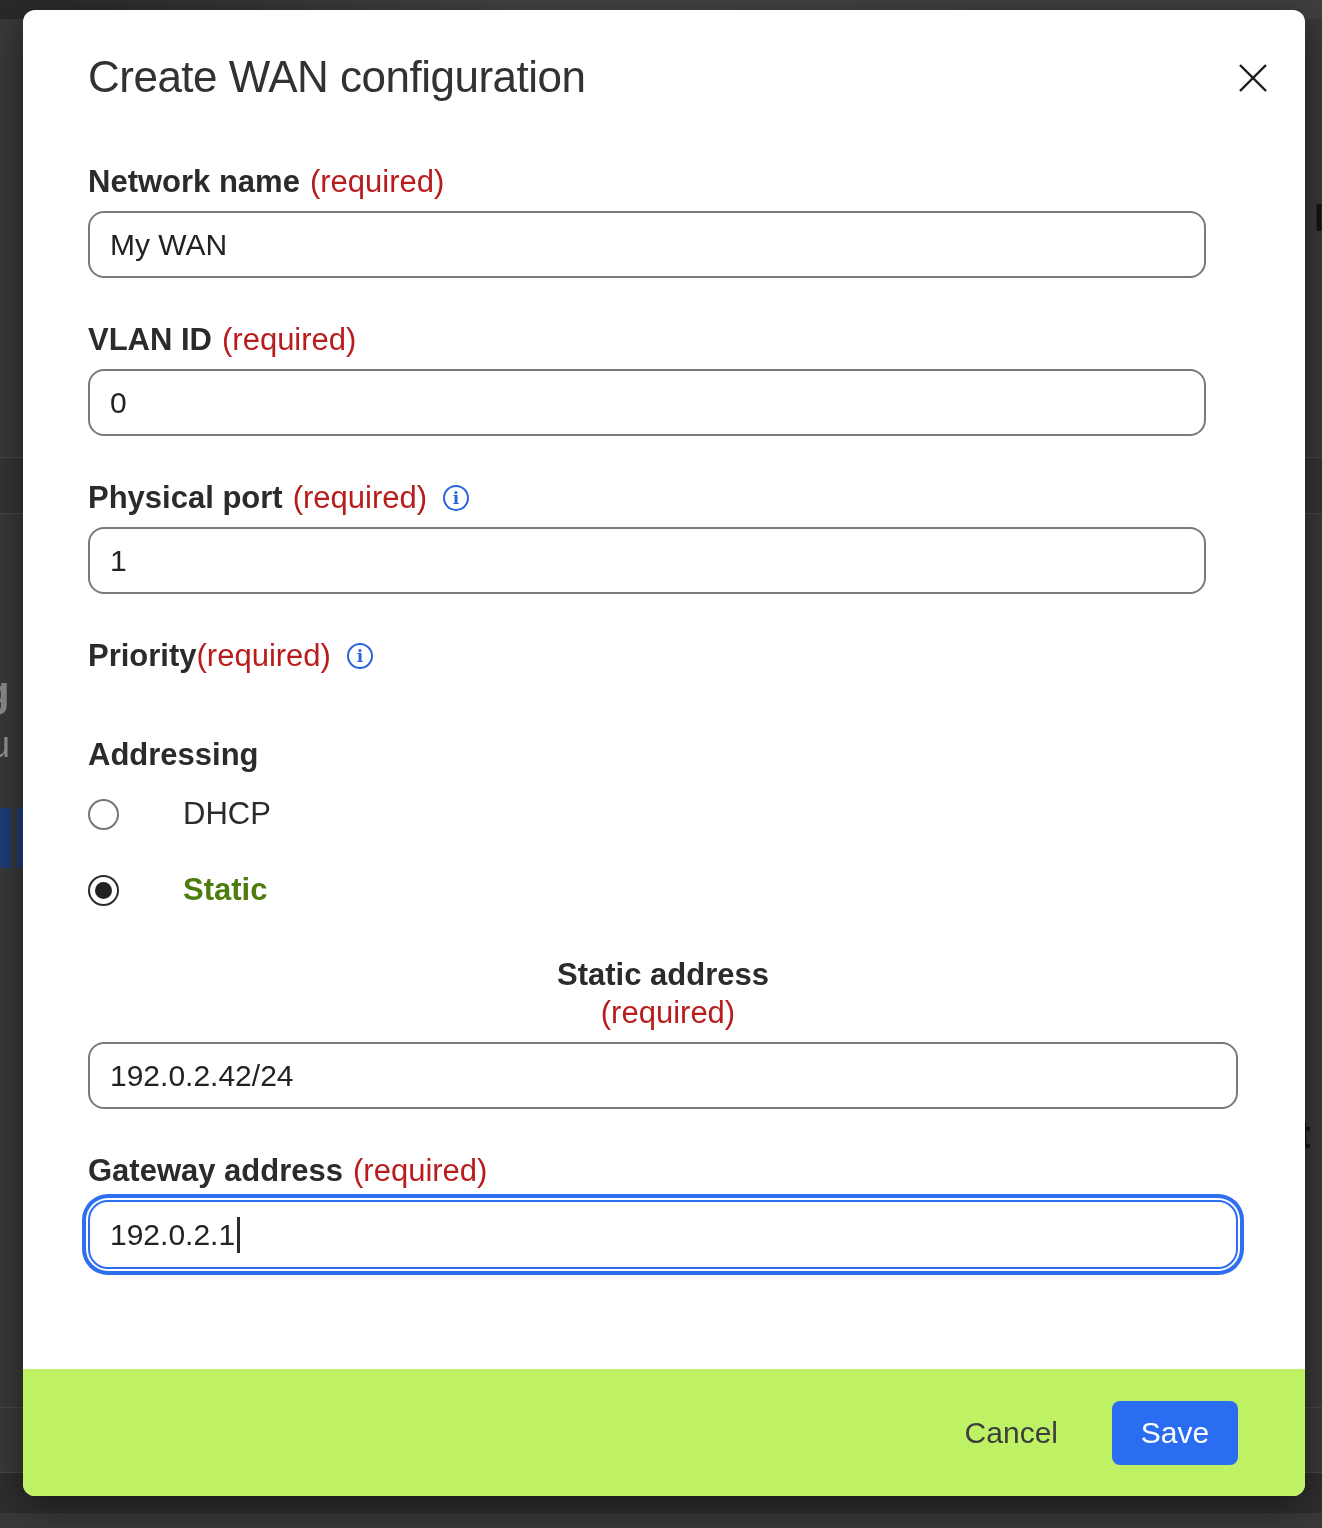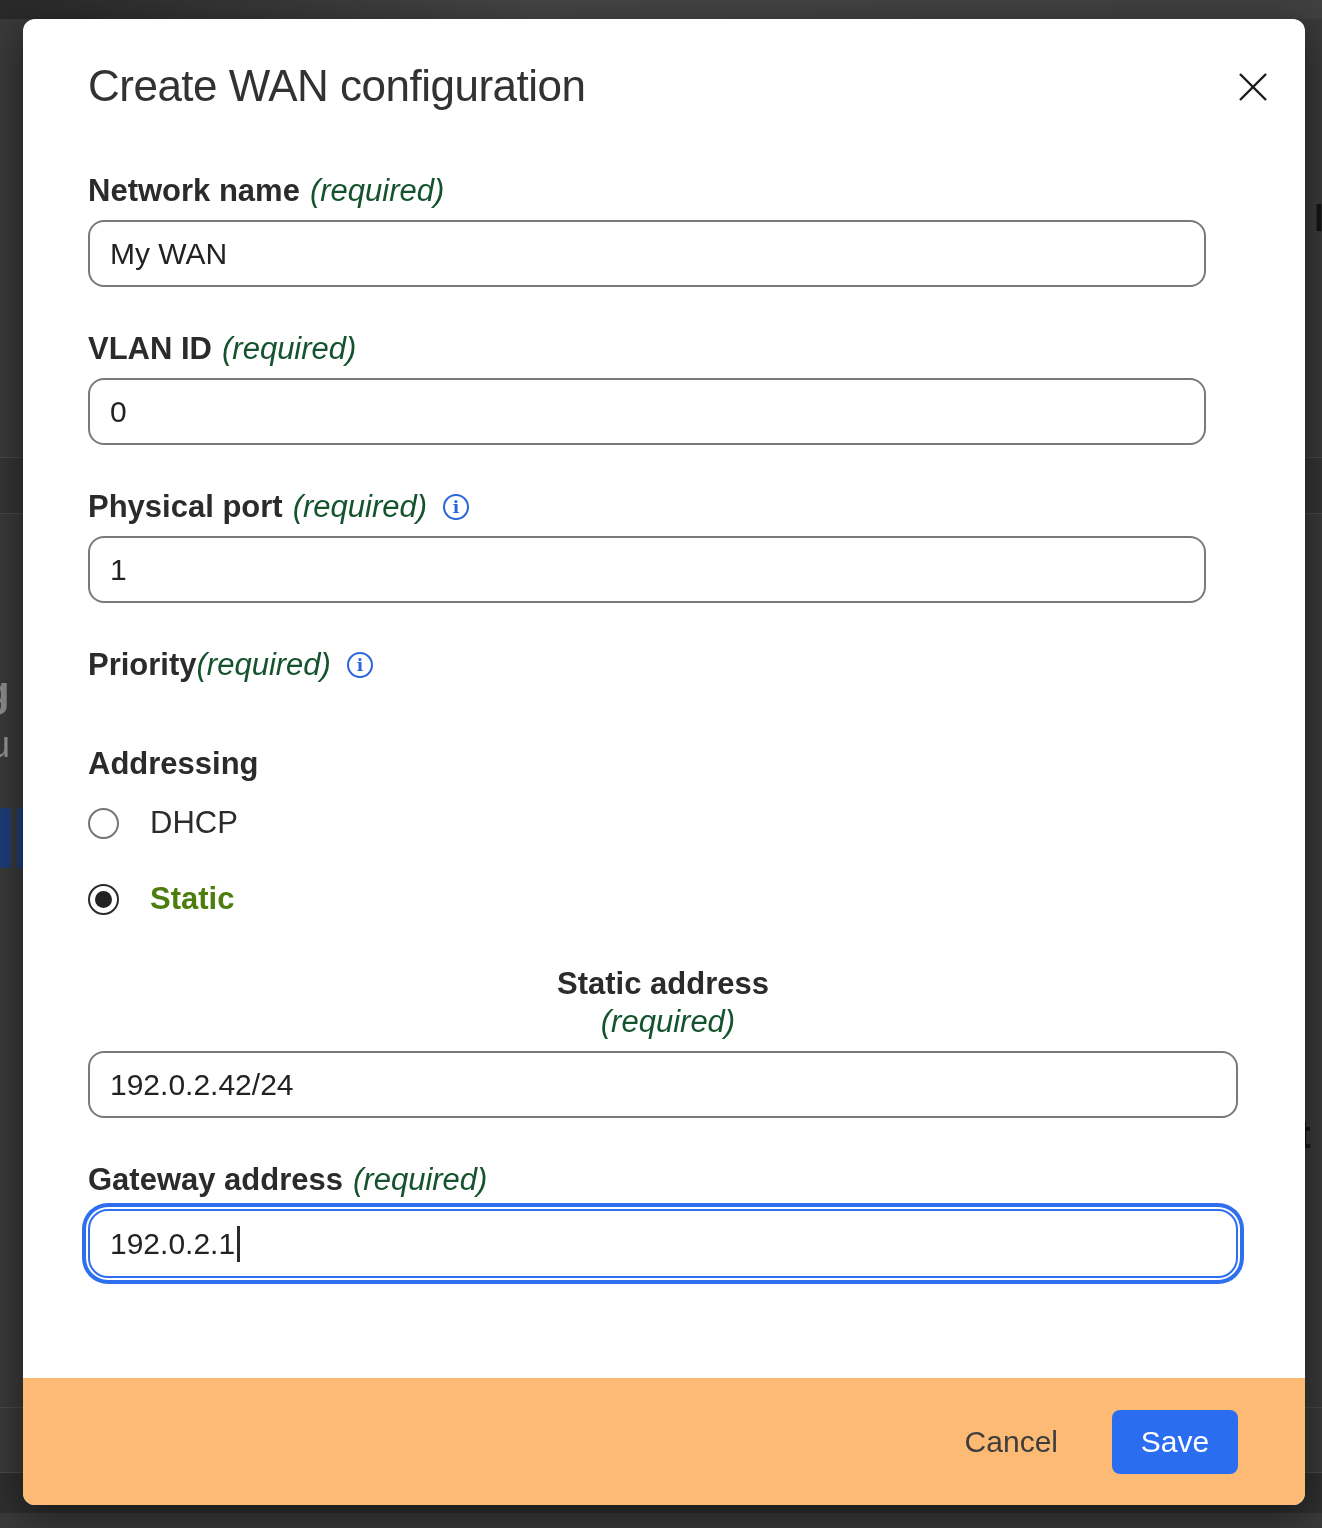--- a/index.html
+++ b/index.html
@@ -18,42 +18,42 @@
     background:linear-gradient(90deg,#292929 0%,#454545 40%,#404040 100%);
   }
   .bd-line { position:absolute; left:0; width:1322px; height:1px; background:#4a4a4a; }
   .bd-band { position:absolute; left:0; width:1322px; background:#353535; }
   .bd-frag-text { position:absolute; color:#8d8d8d; font-weight:bold; white-space:nowrap; }
   .bd-frag-dark { position:absolute; color:#141414; font-weight:bold; white-space:nowrap; }
   .bd-blue { position:absolute; background:#1e3e7a; border-radius:2px; }
 
   
   .modal {
-    position:absolute; left:23px; top:19px; width:1282px; height:1486px;
+    position:absolute; left:23px; top:10px; width:1282px; height:1486px;
     background:#ffffff; border-radius:12px;
     box-shadow:0 10px 42px rgba(0,0,0,0.5);
     display:flex; flex-direction:column;
   }
   .modal-body { flex:1; padding:0 67px 0 65px; position:relative; }
 
   .dialog-title {
     margin-top:41px; font-size:44px; line-height:52px;
     font-weight:400; color:#323232; letter-spacing:-0.5px;
   }
   .close-btn {
     position:absolute; top:46px; right:30px; width:44px; height:44px;
     background:none; border:none; cursor:pointer;
     display:flex; align-items:center; justify-content:center;
   }
 
   .field-label {
     display:flex; align-items:center;
     font-size:31px; line-height:38px; font-weight:700; color:#2b2b2b;
   }
-  .req { font-weight:400; color:#14532d; margin-left:10px;font-style:italic; }
+  .req { font-weight:400; color:#b91c1c; margin-left:10px; }
   .req.tight { margin-left:0; }
   .info-icon {
     display:inline-flex; width:26px; height:26px; margin-left:16px;
     border:2px solid #2a66d9; border-radius:50%;
     color:#2a66d9; align-items:center; justify-content:center;
     font-family:"DejaVu Serif", serif; font-size:17px; font-weight:700; font-style:normal;
     flex:0 0 auto;
   }
 
   .text-input {
@@ -64,21 +64,21 @@
   .w-narrow { width:1118px; }
   .w-full   { width:1150px; }
 
   .mt-label1 { margin-top:60px; }
   .mt-input  { margin-top:10px; }
   .mt-label  { margin-top:43px; }
   .mt-label5 { margin-top:48px;flex-direction:column; }
 
   .section-heading { margin-top:61px; font-size:31px; line-height:38px; font-weight:700; color:#2b2b2b; }
 
-  .radio-row { display:flex; align-items:center; cursor:default; }
+  .radio-row { display:flex; align-items:center; cursor:default;gap:33px; }
   .radio-row.dhcp { margin-top:22px; }
   .radio-row.static { margin-top:40px; }
   .radio-circle {
     width:31px; height:31px; border:2.5px solid #757575; border-radius:50%;
     display:inline-flex; align-items:center; justify-content:center; flex:0 0 auto;
     background:#fff;
   }
   .radio-circle.selected { border-color:#2b2b2b; }
   .radio-dot { width:17px; height:17px; border-radius:50%; background:#222; }
   .radio-label { margin-left:31px; font-size:31px; color:#2b2b2b; }
@@ -88,21 +88,21 @@
     margin-top:10px; width:1150px; height:69px;
     border:2px solid #2e6ff0; border-radius:20px;
     box-shadow:0 0 0 2px #ffffff, 0 0 0 6px #2e6ff0;
     display:flex; align-items:center; padding:0 20px;
     font-size:30px; color:#222; background:#fff;
   }
   .caret { display:inline-block; width:2.5px; height:36px; background:#2b2b2b; margin-left:2px; }
 
   
   .modal-footer {
-    margin-top:auto; height:127px; background:#fdba74;
+    margin-top:auto; height:127px; background:#bef264;
     border-radius:0 0 12px 12px;
     display:flex; align-items:center; justify-content:flex-end;
     gap:50px; padding-right:67px;
   }
   .cancel-btn {
     background:none; border:none; font-family:"Liberation Sans", sans-serif;
     font-size:30px; color:#3d3d3d; cursor:pointer; padding:8px 4px;
   }
   .save-btn {
     width:126px; height:64px; background:#2a6df1; color:#ffffff;

